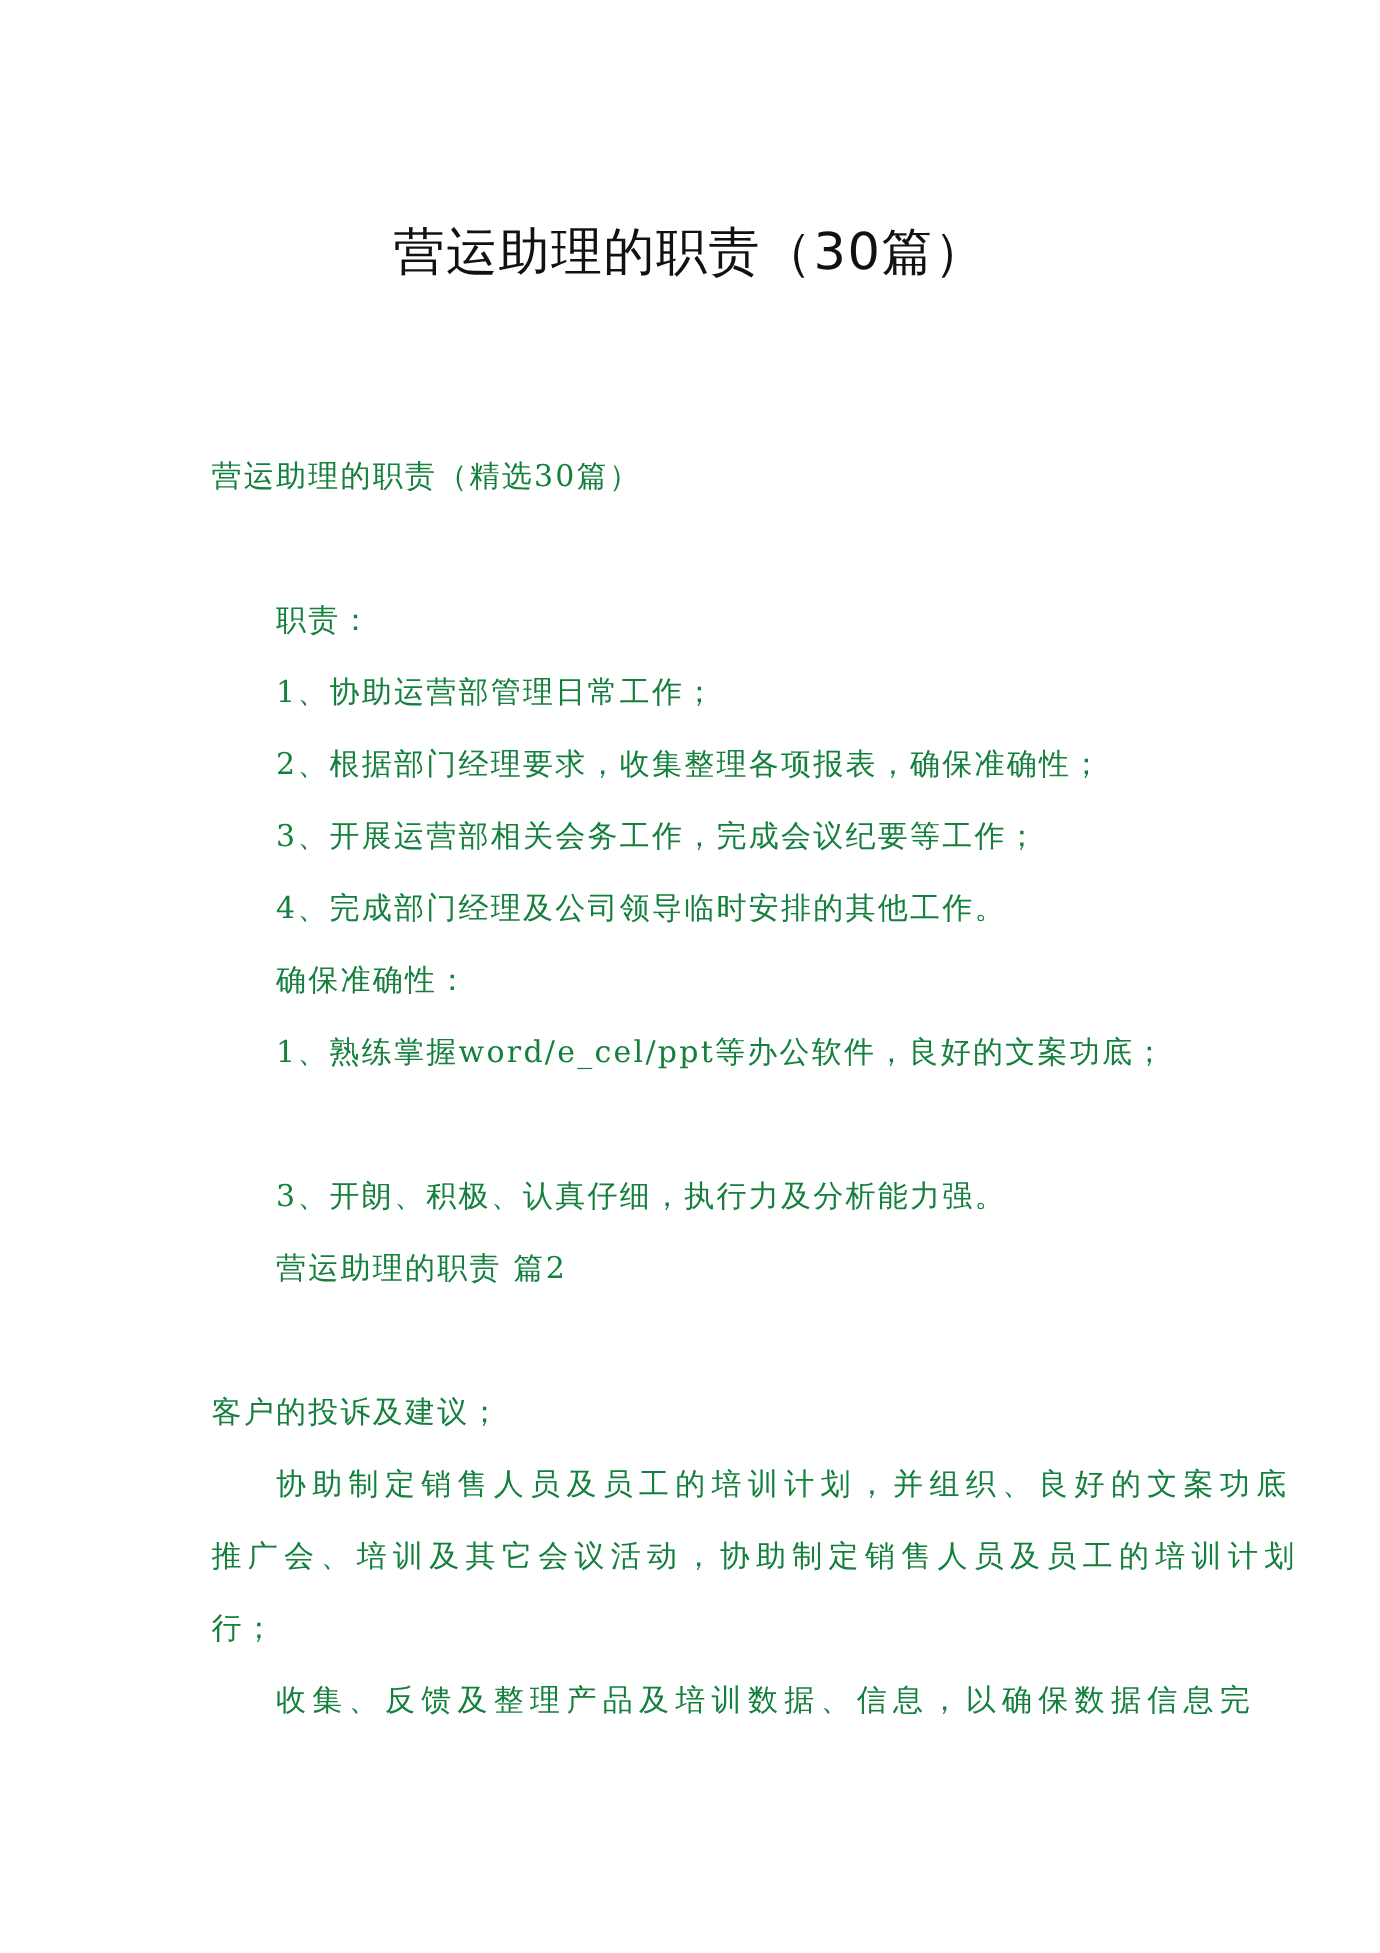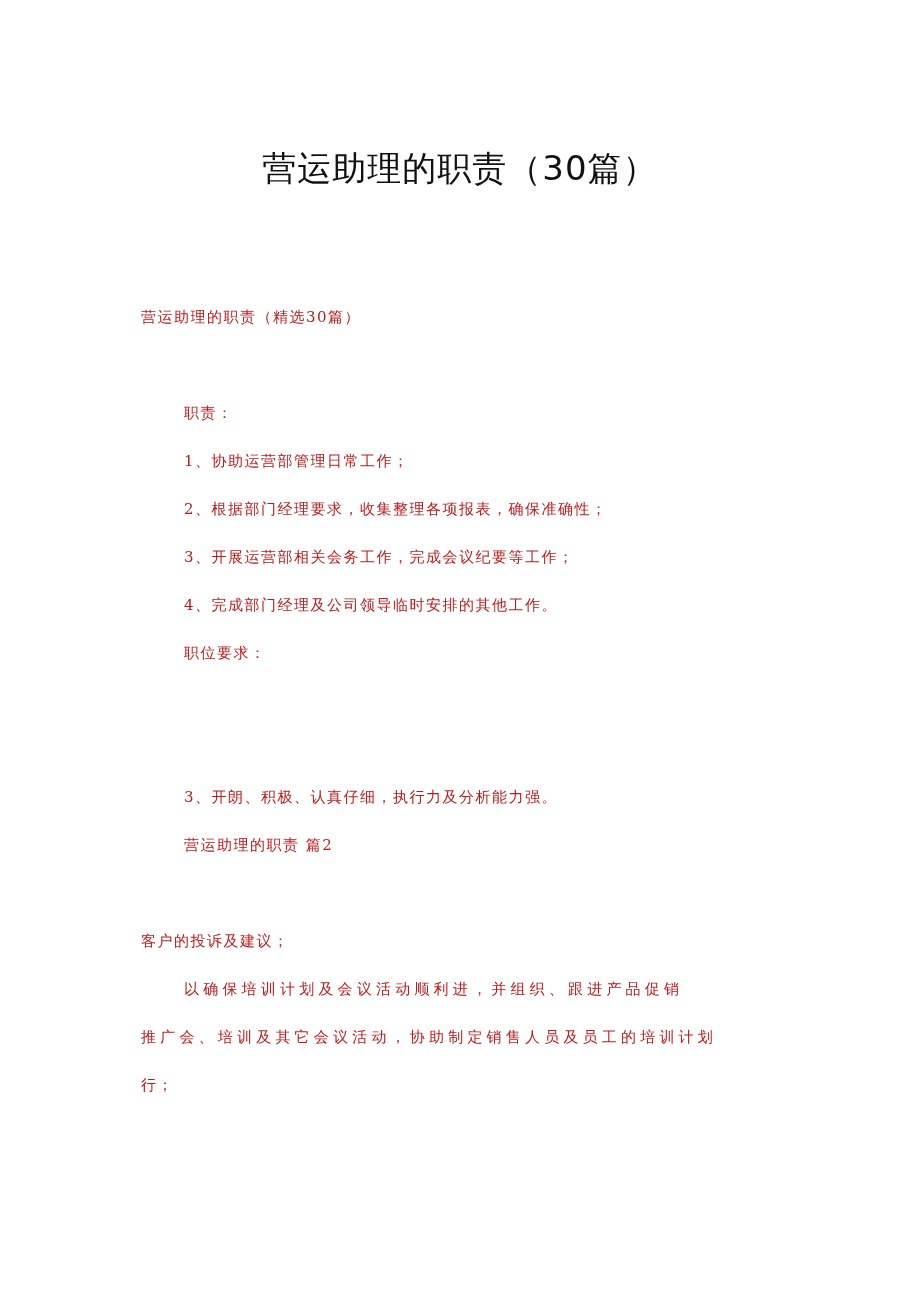--- a/index.html
+++ b/index.html
@@ -5,39 +5,41 @@
     html, body { margin: 0; padding: 0; background: #ffffff; }
     body { width: 920px; height: 1302px; position: relative; overflow: hidden; color: #111111; }
     .page { position: absolute; left: 0; top: 0; width: 892px; height: 1302px; padding-left: 42px; }
     .title {
       position: absolute; left: 0; width: 920px; top: 142px;
       text-align: center; font-family: "DejaVu Sans", sans-serif;
       font-size: 34px; line-height: 52px; color: #111111; letter-spacing: 1px;
     }
     .line {
       position: absolute; font-family: "DejaVu Serif", serif;
-      font-size: 15px; line-height: 28px; color: #b91c1c; white-space: nowrap;
+      font-size: 20px; line-height: 28px; color: #15803d; white-space: nowrap;
       letter-spacing: 1.5px;
     }
     .l0 { left: 141px; }
     .l1 { left: 184px; }
     .just { letter-spacing: 4.2px; }
   </style>
 </head>
 <body>
 
 <div class="page">
   <div class="title">营运助理的职责（30篇）</div>
 
   <div class="line l0" style="top:303px">营运助理的职责（精选30篇）</div>
   <div class="line l1" style="top:399px">职责：</div>
   <div class="line l1" style="top:447px">1、协助运营部管理日常工作；</div>
   <div class="line l1" style="top:495px">2、根据部门经理要求，收集整理各项报表，确保准确性；</div>
   <div class="line l1" style="top:543px">3、开展运营部相关会务工作，完成会议纪要等工作；</div>
   <div class="line l1" style="top:591px">4、完成部门经理及公司领导临时安排的其他工作。</div>
-  <div class="line l1" style="top:639px">职位要求：</div>
+  <div class="line l1" style="top:639px">确保准确性：</div>
+  <div class="line l1" style="top:687px">1、熟练掌握word/e_cel/ppt等办公软件，良好的文案功底；</div>
   <div class="line l1" style="top:783px">3、开朗、积极、认真仔细，执行力及分析能力强。</div>
   <div class="line l1" style="top:831px">营运助理的职责 篇2</div>
   <div class="line l0" style="top:927px">客户的投诉及建议；</div>
-  <div class="line l1 just" style="top:975px">以确保培训计划及会议活动顺利进，并组织、跟进产品促销</div>
+  <div class="line l1 just" style="top:975px">协助制定销售人员及员工的培训计划，并组织、良好的文案功底</div>
   <div class="line l0 just" style="top:1023px">推广会、培训及其它会议活动，协助制定销售人员及员工的培训计划</div>
   <div class="line l0" style="top:1071px">行；</div>
+  <div class="line l1 just" style="top:1119px">收集、反馈及整理产品及培训数据、信息，以确保数据信息完</div>
 </div>
 
 </body></html>

